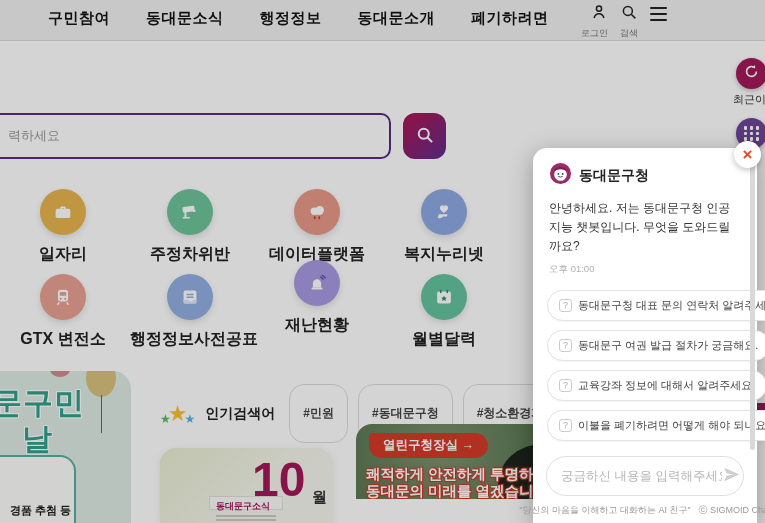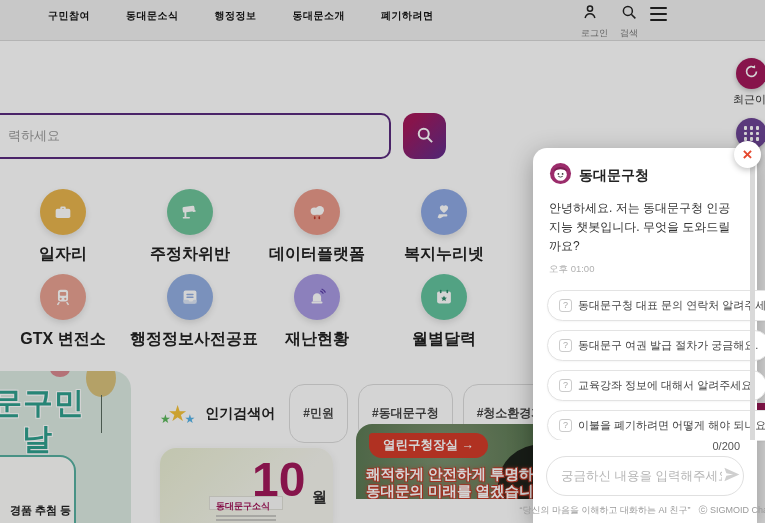--- a/index.html
+++ b/index.html
@@ -3,23 +3,23 @@
 <meta charset="utf-8">
 <style>
   * { margin:0; padding:0; box-sizing:border-box; }
   html,body { width:765px; height:523px; }
   body { font-family:"Liberation Sans","DejaVu Sans",sans-serif; background:#fff; }
   #screen { position:relative; width:765px; height:523px; overflow:hidden; background:#fff; }
 
   
   .topnav { position:absolute; left:0; top:0; width:765px; height:41px; background:#f1f1f1; border-bottom:1px solid #d9d9d9; }
   .nav-items { position:absolute; left:48px; top:9px; display:flex; gap:36px; }
-  .nav-item { font-size:10px; font-weight:bold; color:#141414; letter-spacing:0.5px; cursor:pointer; white-space:nowrap; }
+  .nav-item { font-size:15px; font-weight:bold; color:#141414; letter-spacing:0.5px; cursor:pointer; white-space:nowrap; }
   .nav-util { position:absolute; right:98px; top:3px; display:flex; gap:12px; align-items:flex-start; }
-  .util-btn { display:flex; flex-direction:column; align-items:flex-start; gap:2px; cursor:pointer; }
+  .util-btn { display:flex; flex-direction:column; align-items:flex-end; gap:2px; cursor:pointer; }
   .util-label { font-size:9px; color:#777; white-space:nowrap; }
   .burger { display:flex; flex-direction:column; gap:3.5px; padding-top:4px; }
   .burger span { display:block; width:17px; height:2.4px; background:#222; border-radius:1px; }
 
   
   .search-box { position:absolute; left:-333px; top:113px; width:724px; height:46px; background:#fff;
     border:2px solid #5a2b7d; border-radius:10px; display:flex; align-items:center; }
   .search-ph { margin-left:339px; font-size:13px; color:#999; }
   .search-btn { position:absolute; left:403px; top:113px; width:43px; height:46px; border:none; cursor:pointer;
     border-radius:12px; background:linear-gradient(135deg,#a3195b 20%,#5f2d8e 100%); display:flex; align-items:center; justify-content:center; }
@@ -222,21 +222,21 @@
     <div class="svc-circle" style="background: rgb(147, 175, 226);">
       <svg width="22" height="22" viewBox="0 0 24 24" fill="#fff">
           <rect x="5" y="5" width="14" height="14" rx="2"></rect>
           <rect x="8" y="8.5" width="8" height="1.6" rx="0.8" fill="#93afe2"></rect>
           <rect x="8" y="11.5" width="8" height="1.6" rx="0.8" fill="#93afe2"></rect>
           <path d="M5 15h5l1.5 2h3l1.5-2h3v4H5z" fill="#dce6f7"></path>
         </svg>
     </div>
     <div class="svc-label">행정정보사전공표</div>
   </div>
-  <div class="svc" style="left:257px; top:274px;">
+  <div class="svc" style="left:257px; top:260px;">
     <div class="svc-circle" style="background: rgb(169, 154, 227);">
       <svg width="22" height="22" viewBox="0 0 24 24" fill="none">
           <path d="M7.5 17v-4.5a4.5 4.5 0 0 1 9 0V17z" fill="#fff"></path>
           <rect x="6" y="17" width="12" height="2" rx="1" fill="#fff"></rect>
           <path d="M16 5.5a5 5 0 0 1 2.6 2.4M17.5 3.5a7.5 7.5 0 0 1 3.4 3.2" stroke="#5b3fa8" stroke-width="1.4" stroke-linecap="round"></path>
         </svg>
     </div>
     <div class="svc-label">재난현황</div>
   </div>
   <div class="svc" style="left:384px; top:274px;">
@@ -348,21 +348,20 @@
         <span class="qicon"></span>
         <span>교육강좌 정보에 대해서 알려주세요.</span>
       </button>
       <button class="qr">
         <span class="qicon"></span>
         <span>이불을 폐기하려면 어떻게 해야 되나요?</span>
       </button>
     </div>
     <div class="chat-scrollbar"></div>
     <div class="chat-bottom">
-      <div class="chat-counter">0/200</div>
       <div class="chat-inputwrap">
         <input class="chat-input" type="text" placeholder="궁금하신 내용을 입력해주세요." style="">
         <span>
           <svg width="19" height="19" viewBox="0 0 24 24" fill="#cfcfcf">
               <path d="M3 20.5L22 12 3 3.5l2.5 7L14 12l-8.5 1.5z"></path>
             </svg>
         </span>
       </div>
       <div class="chat-footer">
         <span>“당신의 마음을 이해하고 대화하는 AI 친구”</span>

